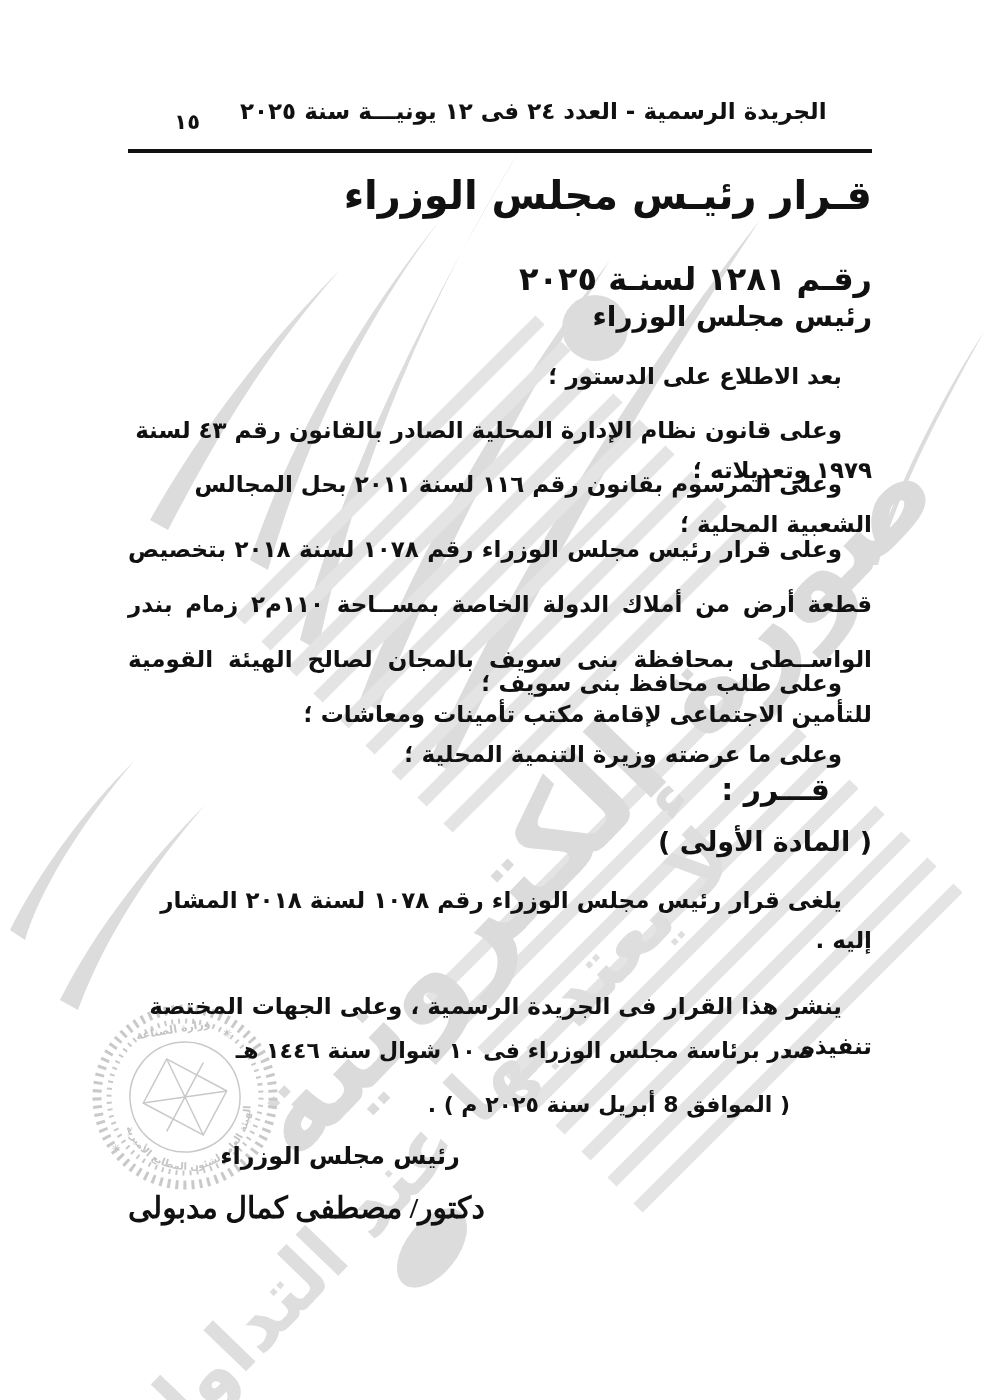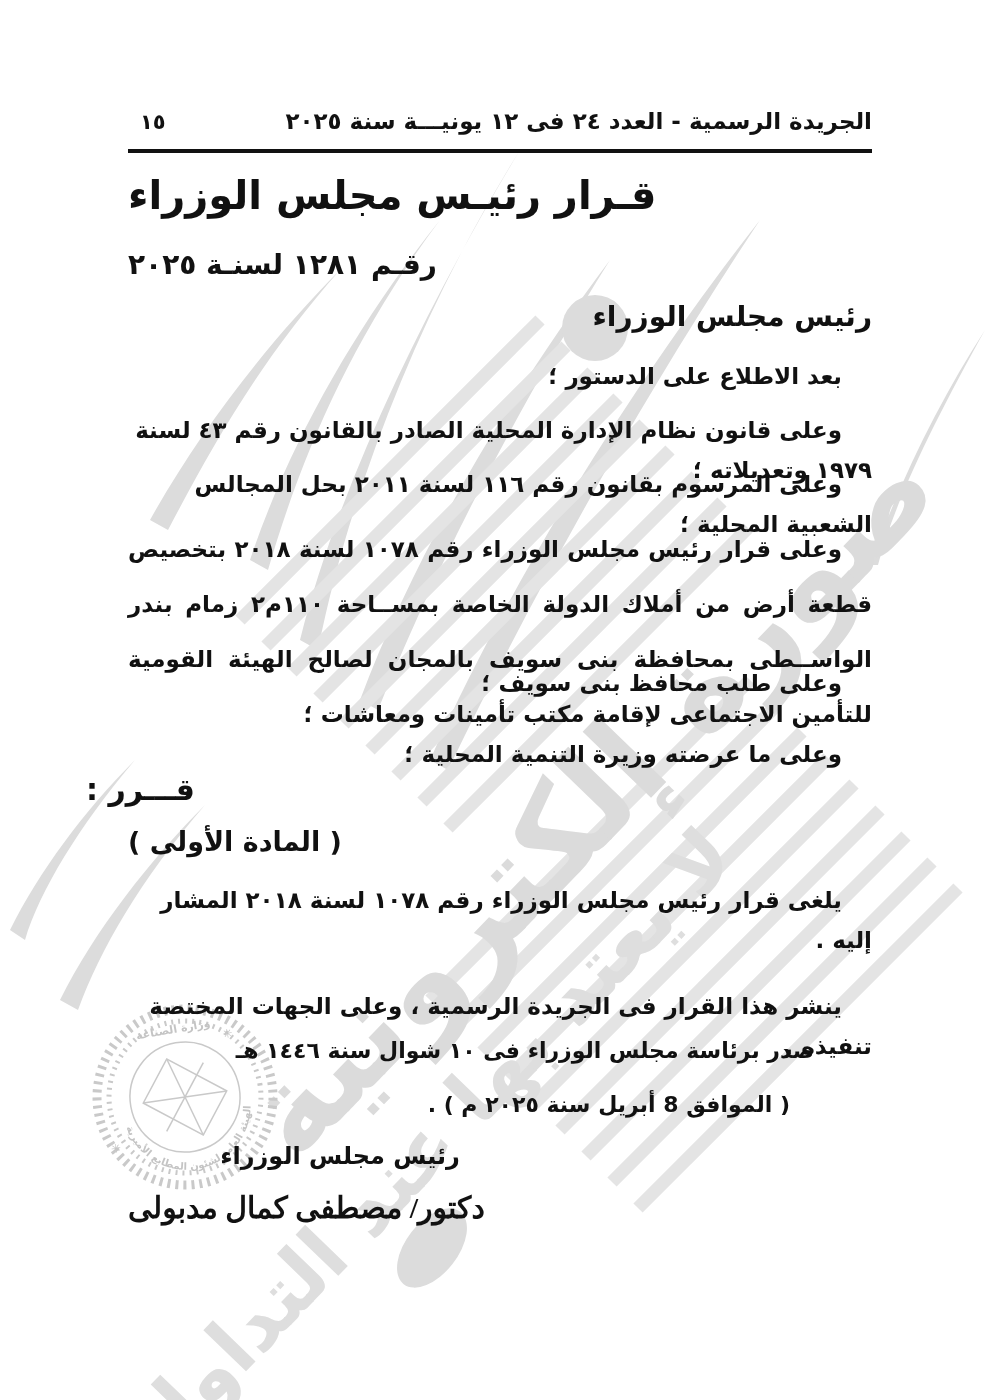--- a/index.html
+++ b/index.html
@@ -2,32 +2,32 @@
 <html lang="ar" dir="rtl"><head>
 <meta charset="utf-8">
 <style>
   html,body{margin:0;padding:0;background:#ffffff;}
   .page{
     position:relative;width:992px;height:1400px;background:#ffffff;overflow:hidden;
     font-family:"DejaVu Sans","Liberation Sans",sans-serif;color:#111111;direction:rtl;
   }
   .abs{position:absolute;}
   .col{left:128px;width:744px;}
-  .center{text-align:left;}
+  .center{text-align:right;}
   .right{text-align:right;}
 
   .wm-layer{left:0;top:0;width:992px;height:1400px;z-index:0;pointer-events:none;}
   .seal-wrap{left:85px;top:1000px;z-index:1;pointer-events:none;}
   .content{z-index:2;}
-  .page-num{left:140px;top:110px;width:60px;font-size:21px;font-weight:bold;text-align:left;z-index:2;}
-  .header-line{left:240px;top:108px;width:632px;text-align:right;font-size:23px;font-weight:bold;z-index:2;}
+  .page-num{left:140px;top:110px;width:60px;font-size:21px;font-weight:bold;text-align:right;z-index:2;}
+  .header-line{left:240px;top:98px;width:632px;text-align:left;font-size:23px;font-weight:bold;z-index:2;}
   .rule{left:128px;top:149px;width:744px;height:4px;background:#111;z-index:2;}
 
   .title{top:172px;font-size:40px;font-weight:bold;letter-spacing:0;z-index:2;}
-  .subtitle{top:248px;font-size:28px;font-weight:bold;z-index:2;}
+  .subtitle{top:260px;font-size:32px;font-weight:bold;z-index:2;}
   .issuer{top:300px;font-size:28px;font-weight:bold;z-index:2;}
 
   .body-par{font-size:23px;font-weight:bold;line-height:40px;text-indent:30px;z-index:2;}
   .p-justify{text-align:justify;text-align-last:right;line-height:55px;text-indent:30px;}
 
   .enacting{top:772px;font-size:30px;font-weight:bold;z-index:2;transform:translateX(-42px);}
   .art-head{font-size:27px;font-weight:bold;z-index:2;}
   .issued{font-size:22px;font-weight:bold;z-index:2;}
   .sig-title{top:1142px;left:180px;width:320px;text-align:center;font-size:24px;font-weight:bold;z-index:2;}
   .sig-name{top:1190px;left:128px;width:380px;text-align:left;font-size:30px;font-weight:bold;z-index:2;font-family:Liberation Serif, serif;}

